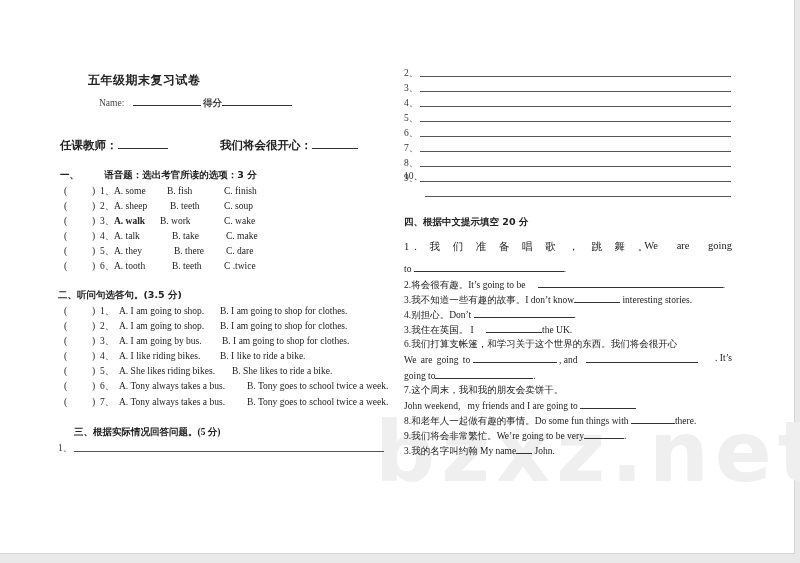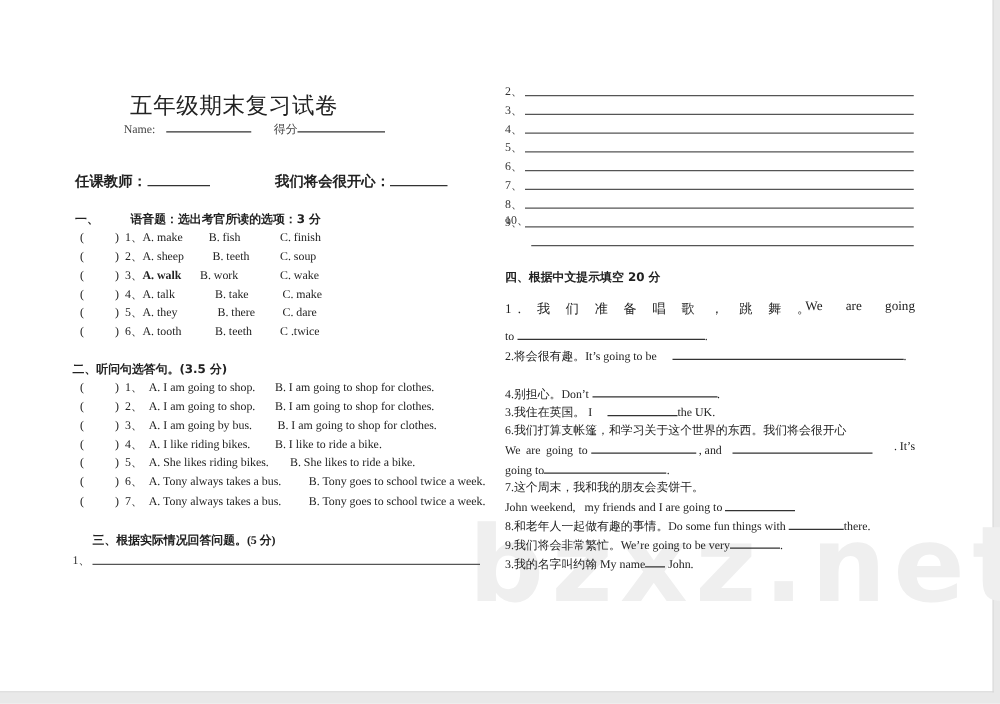--- a/index.html
+++ b/index.html
@@ -9,21 +9,21 @@
       font-family: "Liberation Serif", "DejaVu Serif", serif;
       color: #222;
     }
     .page {
       position: absolute; left: 0; top: 0; width: 794px; height: 553px;
       background: #ffffff;
       border-right: 1px solid #d6d6d6;
       border-bottom: 1px solid #d6d6d6;
     }
     .abs { position: absolute; white-space: nowrap; }
-    .title { left: 104px; top: 72px; font-size: 18px; font-weight: normal; font-family: "DejaVu Sans", sans-serif; letter-spacing: 0.5px; }
+    .title { left: 88px; top: 72px; font-size: 12px; font-weight: bold; font-family: "DejaVu Sans", sans-serif; letter-spacing: 0.5px; }
     .name-line { left: 99px; top: 96px; font-size: 9.5px; color: #444; }
     .uline { display: inline-block; border-bottom: 1px solid #333; height: 9px; vertical-align: baseline; }
     .teacher { left: 60px; top: 138px; font-size: 11.5px; font-weight: bold; font-family: "DejaVu Sans", sans-serif; }
     .parent { left: 220px; top: 138px; font-size: 11.5px; font-weight: bold; font-family: "DejaVu Sans", sans-serif; }
     .sec-h { font-size: 9.5px; font-weight: bold; font-family: "DejaVu Sans", sans-serif; }
     .row { font-size: 9.5px; height: 15px; line-height: 15px; }
     .paren-l { position: absolute; left: 0; }
     .paren-r { position: absolute; left: 28px; }
     .q-num { position: absolute; left: 36px; }
     .opt { position: absolute; }
@@ -41,40 +41,40 @@
 <body>
 
 <div class="page">
 
   <div class="watermark">bzxz.net</div>
 
   <div class="abs title">五年级期末复习试卷</div>
   <div class="abs name-line">
     <span>Name:</span>
     <span class="uline" style="width:68px;margin-left:6px;"></span>
-    <span style="margin-left:16px;">得分</span><span class="uline" style="width:70px;"></span>
+    <span style="margin-left:0;font-weight:bold;">得分</span><span class="uline" style="width:70px;"></span>
   </div>
   <div class="abs teacher">
     <span>任课教师：</span><span class="uline" style="width:50px;"></span>
   </div>
   <div class="abs parent">
     <span>我们将会很开心：</span><span class="uline" style="width:46px;"></span>
   </div>
 
   <div class="abs sec-h" style="left:60px;top:169px;">
     <span>一、</span>
     <span style="margin-left:22px;">语音题：选出考官所读的选项：3 分</span>
   </div>
 
   <div class="content" style="left:64px;top:184px;width:300px;">
     <div class="row abs" style="top:0;width:300px;">
       <span class="paren-l">(</span>
         <span class="paren-r">)</span>
       <span class="q-num">1、</span>
-      <span class="opt" style="left:50px;">A. make</span>
+      <span class="opt" style="left:50px;">A. some</span>
       <span class="opt" style="left:103px;">B. fish</span>
       <span class="opt" style="left:160px;">C. finish</span>
     </div>
     <div class="row abs" style="top:15px;width:300px;">
       <span class="paren-l">(</span>
         <span class="paren-r">)</span>
       <span class="q-num">2、</span>
       <span class="opt" style="left:50px;">A. sheep</span>
       <span class="opt" style="left:106px;">B. teeth</span>
       <span class="opt" style="left:160px;">C. soup</span>
@@ -196,20 +196,24 @@
     <span style="position:absolute;right:0;word-spacing:16px;">We are going</span>
   </div>
   <div class="abs fill-row" style="left:404px;top:262px;">
     <span>to</span>
     <span class="uline" style="width:150px;"></span><span>.</span>
   </div>
   <div class="abs fill-row" style="left:404px;top:278px;">
     <span>2.将会很有趣。It’s going to be</span>
     <span class="uline" style="width:185px;margin-left:10px;"></span><span>.</span>
   </div>
+  <div class="abs fill-row" style="left:404px;top:293px;">
+    <span>3.我不知道一些有趣的故事。I don’t know</span><span class="uline" style="width:46px;"></span>
+    <span>interesting stories.</span>
+  </div>
   <div class="abs fill-row" style="left:404px;top:308px;">
     <span>4.别担心。Don’t</span>
     <span class="uline" style="width:100px;"></span><span>.</span>
   </div>
   <div class="abs fill-row" style="left:404px;top:323px;">
     <span>3.我住在英国。 I</span>
     <span class="uline" style="width:56px;margin-left:10px;"></span><span>the UK.</span>
   </div>
   <div class="abs fill-row" style="left:404px;top:338px;">
     <span>6.我们打算支帐篷，和学习关于这个世界的东西。我们将会很开心</span>

